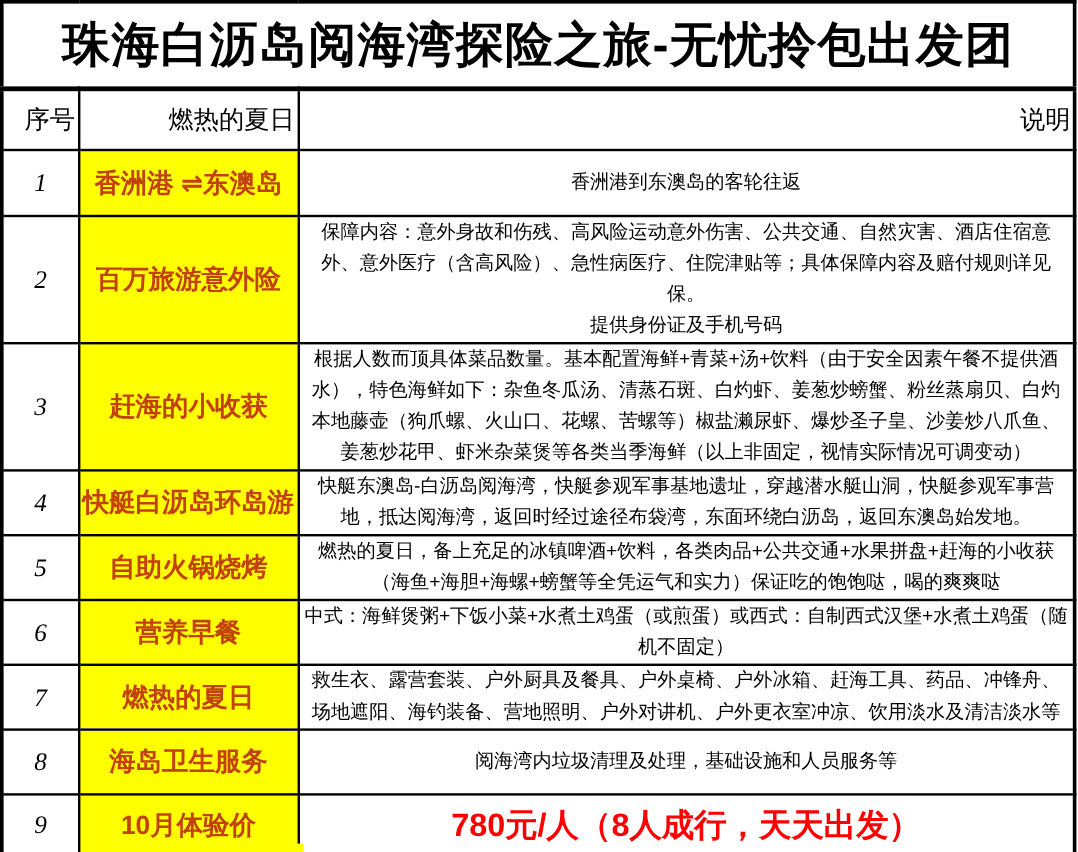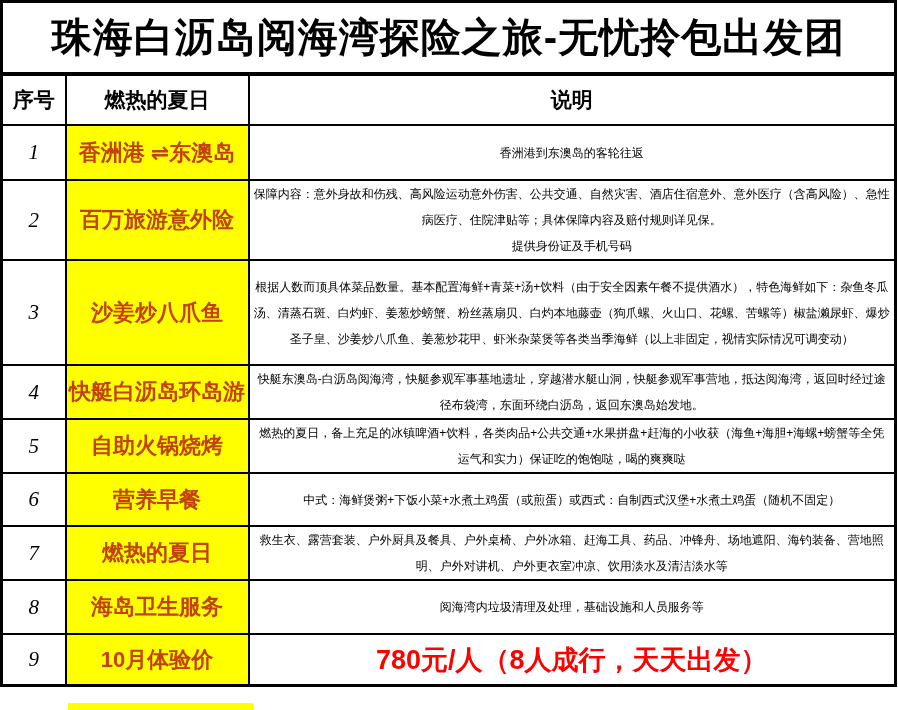--- a/index.html
+++ b/index.html
@@ -33,36 +33,37 @@
     height:69px;
     font-size:40px;
     font-weight:bold;
     letter-spacing:1px;
     border-bottom-width:4px !important;
     white-space:nowrap;
   }
   .head-row th{
     height:48px;
     font-size:21px;
-    font-weight:bold;
+    font-weight:normal;
+    text-align:right;
   }
   .num-cell{
     font-style:italic;
     font-size:21px;
     font-family:"Liberation Serif","DejaVu Serif",serif;
   }
   .svc-cell{
     background:#FFFF00;
     color:#c2410c;
     font-weight:bold;
     font-size:22px;
     white-space:nowrap;
   }
   .desc-cell{
-    font-size:12px;
+    font-size:16px;
     line-height:26px;
     white-space:pre-wrap;
     padding:0 4px;
   }
   .price-cell{
     color:#FF0000;
     font-weight:bold;
     font-size:27px;
     white-space:nowrap;
   }
@@ -108,21 +109,21 @@
         <td class="desc-cell">香洲港到东澳岛的客轮往返</td>
       </tr>
       <tr class="r2">
         <td class="num-cell">2</td>
         <td class="svc-cell">百万旅游意外险</td>
         <td class="desc-cell">保障内容：意外身故和伤残、高风险运动意外伤害、公共交通、自然灾害、酒店住宿意外、意外医疗（含高风险）、急性病医疗、住院津贴等；具体保障内容及赔付规则详见保。
 提供身份证及手机号码</td>
       </tr>
       <tr class="r3">
         <td class="num-cell">3</td>
-        <td class="svc-cell">沙姜炒八爪鱼</td>
+        <td class="svc-cell">赶海的小收获</td>
         <td class="desc-cell">根据人数而顶具体菜品数量。基本配置海鲜+青菜+汤+饮料（由于安全因素午餐不提供酒水），特色海鲜如下：杂鱼冬瓜汤、清蒸石斑、白灼虾、姜葱炒螃蟹、粉丝蒸扇贝、白灼本地藤壶（狗爪螺、火山口、花螺、苦螺等）椒盐濑尿虾、爆炒圣子皇、沙姜炒八爪鱼、姜葱炒花甲、虾米杂菜煲等各类当季海鲜（以上非固定，视情实际情况可调变动）</td>
       </tr>
       <tr class="r4">
         <td class="num-cell">4</td>
         <td class="svc-cell">快艇白沥岛环岛游</td>
         <td class="desc-cell">快艇东澳岛-白沥岛阅海湾，快艇参观军事基地遗址，穿越潜水艇山洞，快艇参观军事营地，抵达阅海湾，返回时经过途径布袋湾，东面环绕白沥岛，返回东澳岛始发地。</td>
       </tr>
       <tr class="r5">
         <td class="num-cell">5</td>
         <td class="svc-cell">自助火锅烧烤</td>

